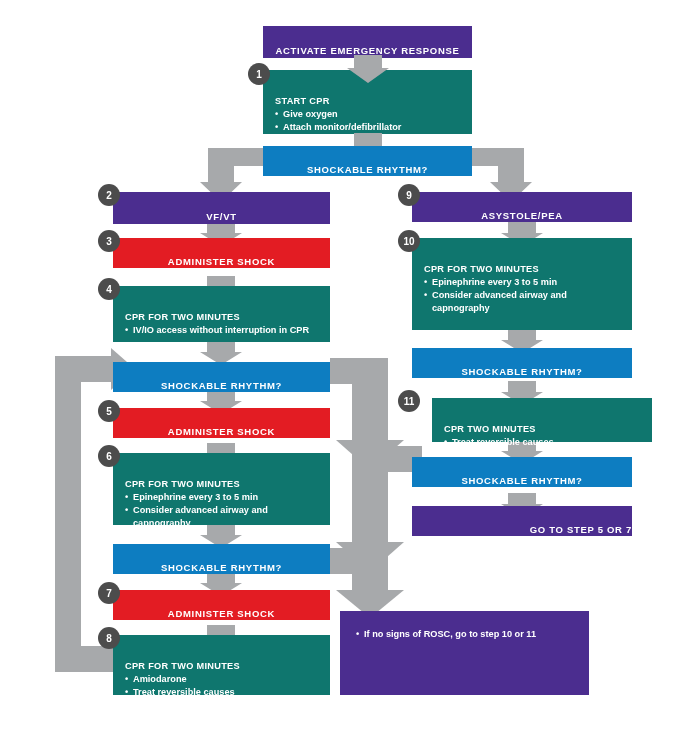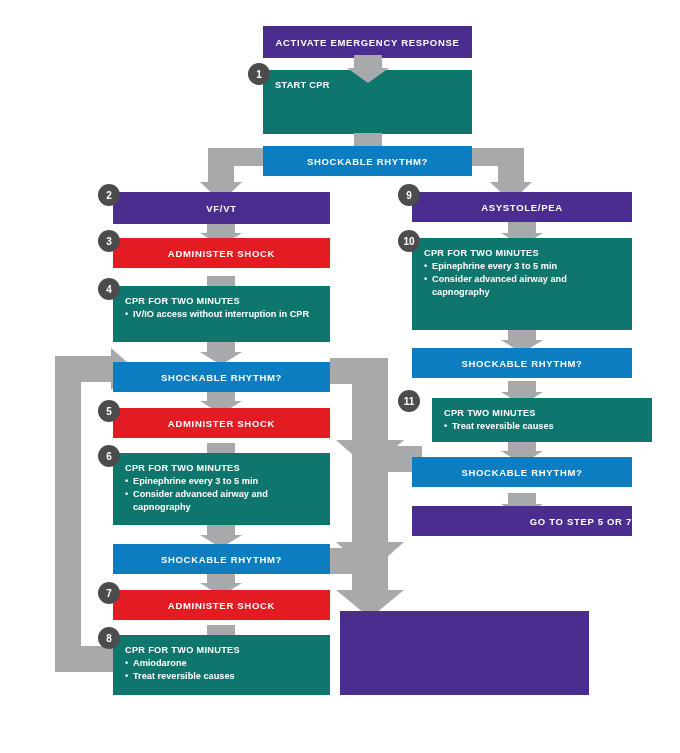--- a/index.html
+++ b/index.html
@@ -2,21 +2,21 @@
 <html><head>
 <meta charset="utf-8">
 <title>ACLS Cardiac Arrest Algorithm</title>
 <style>
   html,body{margin:0;padding:0;background:#ffffff;}
   body{width:680px;height:753px;font-family:"Liberation Sans",sans-serif;
        -webkit-font-smoothing:antialiased;}
   #canvas{position:relative;width:680px;height:753px;overflow:hidden;background:#fff;}
 
   .box{position:absolute;box-sizing:border-box;color:#ffffff;}
-  .box .title{font-weight:bold;letter-spacing:.2px;}
+  .box .title{font-weight:bold;letter-spacing:.2px;margin-top:16px;}
 
   
   .box.center{display:flex;align-items:center;justify-content:center;text-align:center;}
   .box.center .title{font-size:9.5px;letter-spacing:.7px;}
 
   
   .box.listbox{padding:10px 10px 8px 12px;}
   .box.listbox .title{font-size:9.2px;letter-spacing:.3px;display:block;margin-bottom:2px;}
   .box.listbox ul{list-style:none;margin:0;padding:0;}
   .box.listbox li{font-size:9.2px;font-weight:bold;line-height:12.4px;
@@ -167,20 +167,24 @@
     </svg>
   </div>
 
   <div class="box center purple" style="left:263px;top:26px;width:209px;height:32px;">
     <span class="title">ACTIVATE EMERGENCY RESPONSE</span>
   </div>
 
   <div class="badge" style="left:248px;top:63px;">1</div>
   <div class="box listbox green" style="left:263px;top:70px;width:209px;height:64px;">
     <span class="title">START CPR</span>
+    <ul>
+      <li>Give oxygen</li>
+      <li>Attach monitor/defibrillator</li>
+    </ul>
   </div>
 
   <div class="box center blue" style="left:263px;top:146px;width:209px;height:30px;z-index:3;">
     <span class="title">SHOCKABLE RHYTHM?</span>
   </div>
 
   <div class="badge" style="left:98px;top:184px;">2</div>
   <div class="box center purple" style="left:113px;top:192px;width:217px;height:32px;z-index:3;">
     <span class="title">VF/VT</span>
   </div>
@@ -263,16 +267,17 @@
   <div class="box center blue" style="left:412px;top:457px;width:220px;height:30px;z-index:3;">
     <span class="title">SHOCKABLE RHYTHM?</span>
   </div>
 
   <div class="box center purple" style="left:412px;top:506px;width:220px;height:30px;z-index:3;justify-content:flex-end;">
     <span class="title">GO TO STEP 5 OR 7</span>
   </div>
 
   <div class="box listbox purple" style="left:340px;top:611px;width:249px;height:84px;z-index:3;padding-top:16px;padding-left:16px;">
     <ul>
+      <li>If no signs of ROSC, go to step 10 or 11</li>
     </ul>
   </div>
 
 </div>
 
 </body></html>

